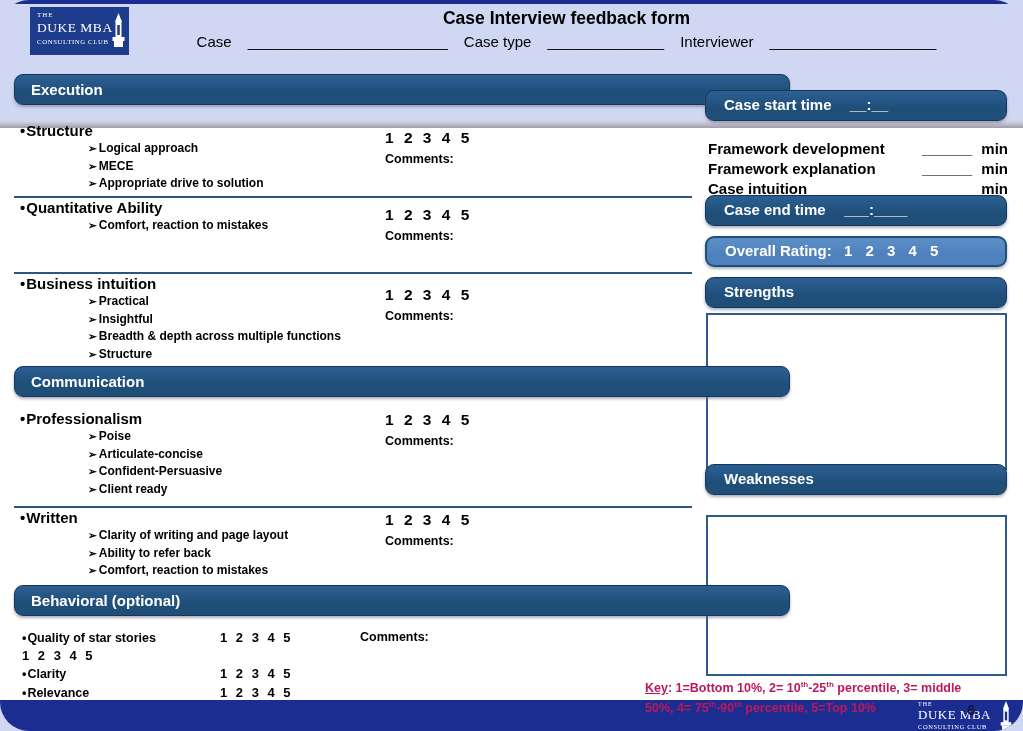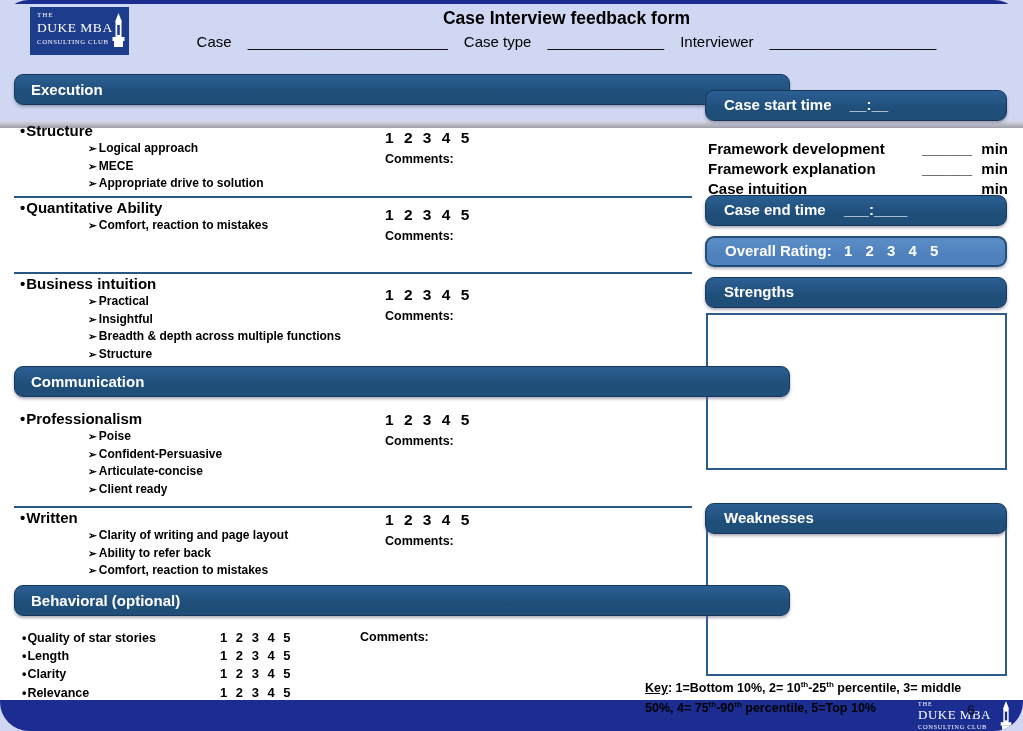--- a/index.html
+++ b/index.html
@@ -62,21 +62,21 @@
   .overall .scale2 { margin-left:8px; word-spacing:9px; }
   .timing { position:absolute; left:708px; top:139px; width:300px; z-index:2; color:#000; }
   .timing-row { display:flex; align-items:baseline; font-size:15px; font-weight:700; line-height:20px; }
   .timing-row .t-blank { margin-left:auto; }
   .timing-row .t-unit { width:36px; text-align:right; }
   .side-box { position:absolute; left:706px; width:301px; background:#fff; border:2px solid #2e5c8a; z-index:2; }
 
   
   .footer { position:absolute; left:0; top:700px; width:100%; height:31px; background:#1b2d91; z-index:5; }
   .key { position:absolute; left:645px; top:677px; width:340px; font-size:12.5px; font-weight:700;
-         line-height:15.5px; color:#000000; z-index:7; }
+         line-height:15.5px; color:#be185d; z-index:7; }
   .key .key-word { text-decoration:underline; }
   .key sup { font-size:8px; vertical-align:super; }
   .page-num { position:absolute; left:967px; top:701px; font-size:15px; font-weight:700; color:#14143c; z-index:8; }
   .footer-logo { position:absolute; right:10px; top:701px; color:#fff; z-index:6; padding-right:22px; }
   .footer-logo .logo-the { font-size:6px; }
   .footer-logo .logo-name { font-size:13px; margin-top:0; }
   .footer-logo .logo-club { font-size:6.5px; margin-top:0; }
   .footer-logo .logo-chapel { right:0; top:0; }
 </style>
 </head>
@@ -152,22 +152,22 @@
       <div class="comments">Comments:</div>
     </div>
   </div>
 
   <div class="bar" style="top:366px">Communication</div>
 
   <div class="item" style="top:410px">
     <div class="item-title">Professionalism</div>
     <div class="subs">
       <div class="sub">Poise</div>
+      <div class="sub">Articulate-concise</div>
       <div class="sub">Confident-Persuasive</div>
-      <div class="sub">Articulate-concise</div>
       <div class="sub">Client ready</div>
     </div>
     <div class="item-rate" style="top:1px">
       <div class="scale">1 2 3 4 5</div>
       <div class="comments">Comments:</div>
     </div>
   </div>
   <div class="divider" style="top:506px"></div>
 
   <div class="item" style="top:509px">
@@ -184,21 +184,20 @@
   </div>
 
   <div class="bar" style="top:585px">Behavioral (optional)</div>
 
   <div class="behav">
     <div class="behav-row">
       <div class="behav-label">Quality of star stories</div>
       <div class="behav-scale">1 2 3 4 5</div>
     </div>
     <div class="behav-row">
-      <div class="behav-label">Length</div>
       <div class="behav-scale">1 2 3 4 5</div>
     </div>
     <div class="behav-row">
       <div class="behav-label">Clarity</div>
       <div class="behav-scale">1 2 3 4 5</div>
     </div>
     <div class="behav-row">
       <div class="behav-label">Relevance</div>
       <div class="behav-scale">1 2 3 4 5</div>
     </div>
@@ -234,21 +233,21 @@
   </div>
 
   <div class="side-bar overall" style="top:236px">
     <span>Overall Rating:</span>
     <span class="scale2">1 2 3 4 5</span>
   </div>
 
   <div class="side-bar" style="top:277px">Strengths</div>
   <div class="side-box" style="top:313px; height:157px"></div>
 
-  <div class="side-bar" style="top:503px">Weaknesses</div>
+  <div class="side-bar" style="top:464px">Weaknesses</div>
   <div class="side-box" style="top:515px; height:161px"></div>
 
   <div class="footer"></div>
 
   <div class="key">
     <span class="key-word">Key</span><span>: 1=Bottom 10%, 2= 10</span><sup>th</sup><span>-25</span><sup>th</sup><span> percentile, 3= middle 50%, 4= 75</span><sup>th</sup><span>-90</span><sup>th</sup><span> percentile, 5=Top 10%</span>
   </div>
 
   <div class="page-num">6</div>
 

